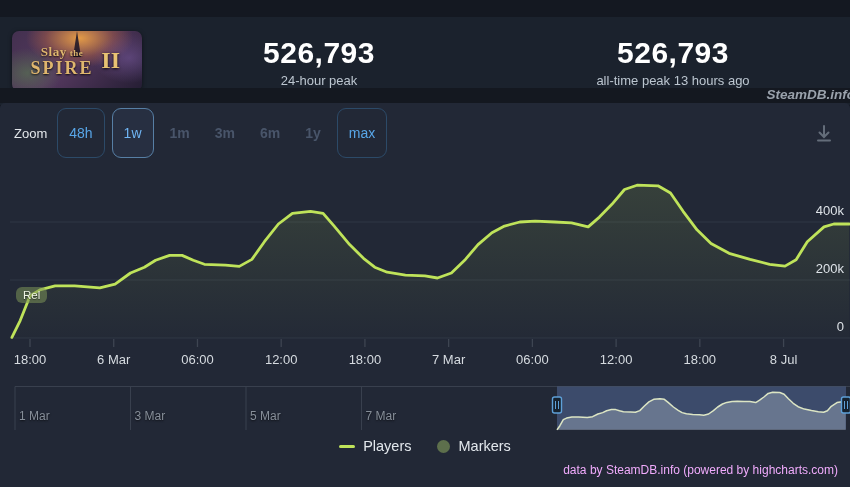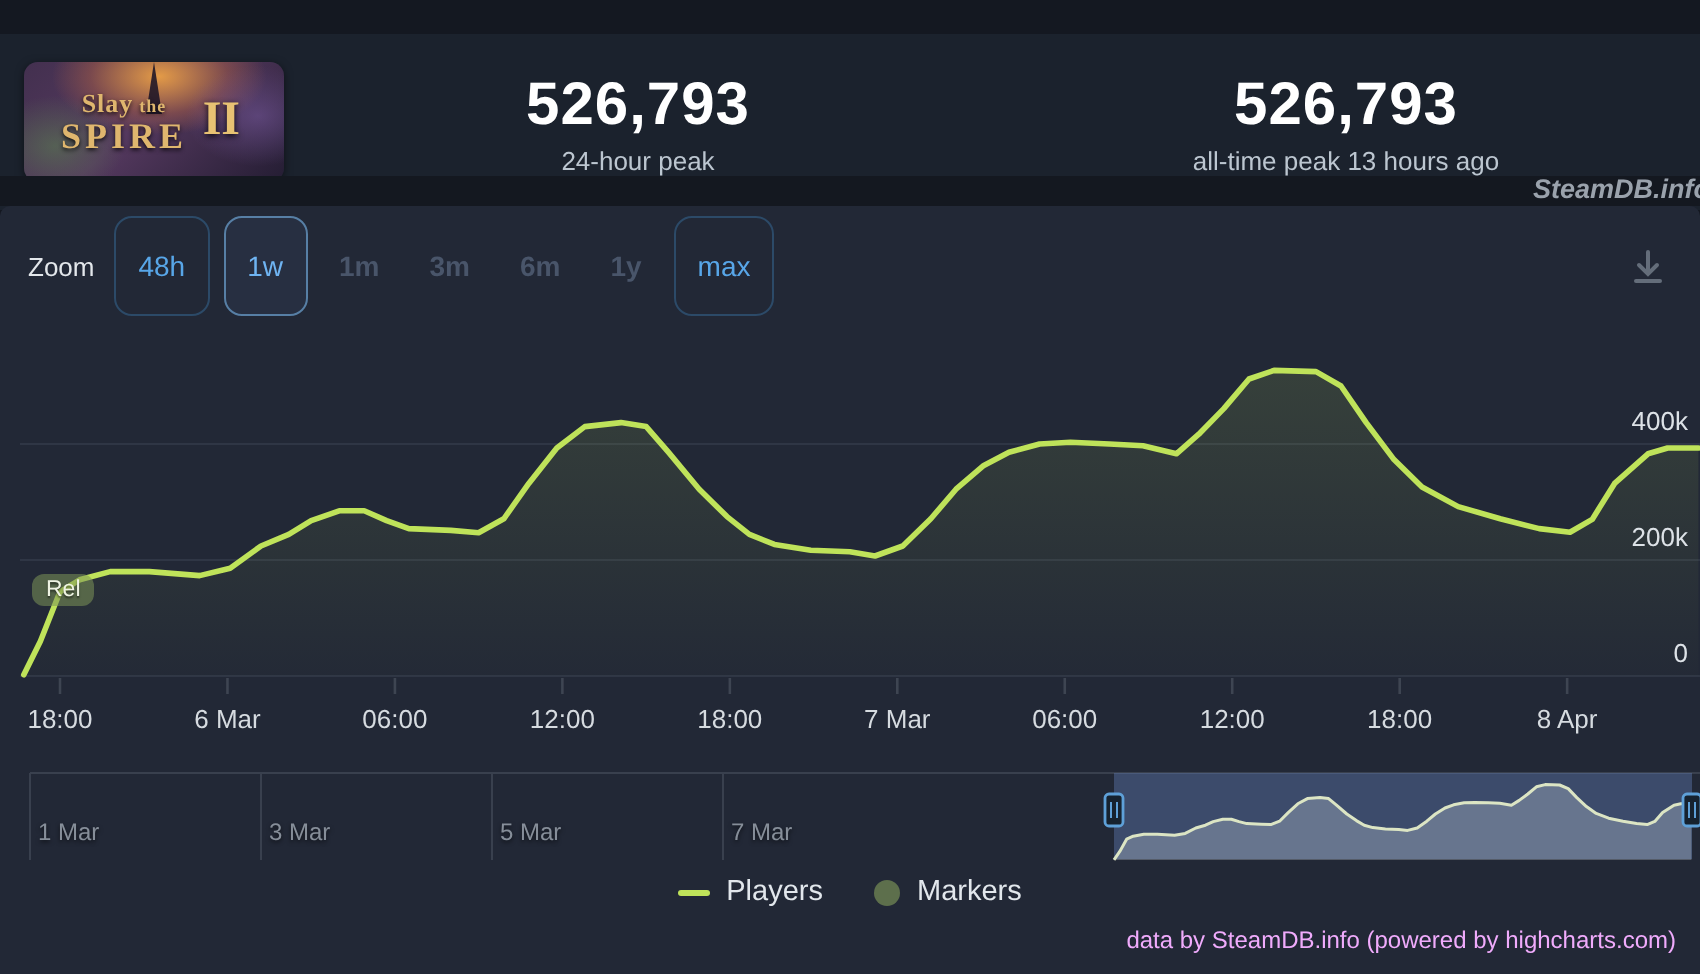--- a/index.html
+++ b/index.html
@@ -169,21 +169,21 @@
     <div id="xlabels">
         <div class="xlab" style="left: 30px;">18:00</div>
         <div class="xlab" style="left: 113.73px;">6 Mar</div>
         <div class="xlab" style="left: 197.46px;">06:00</div>
         <div class="xlab" style="left: 281.19px;">12:00</div>
         <div class="xlab" style="left: 364.92px;">18:00</div>
         <div class="xlab" style="left: 448.65px;">7 Mar</div>
         <div class="xlab" style="left: 532.38px;">06:00</div>
         <div class="xlab" style="left: 616.11px;">12:00</div>
         <div class="xlab" style="left: 699.84px;">18:00</div>
-        <div class="xlab" style="left: 783.57px;">8 Apr</div>
+        <div class="xlab" style="left: 783.57px;">8 Jul</div>
       </div>
     <div class="rel-badge">Rel</div>
     <div class="plot-hover"></div>
 
     <div id="navlabels">
         <div class="navlab" style="left: 19px;">1 Mar</div>
         <div class="navlab" style="left: 134.5px;">3 Mar</div>
         <div class="navlab" style="left: 250px;">5 Mar</div>
         <div class="navlab" style="left: 365.5px;">7 Mar</div>
       </div>

